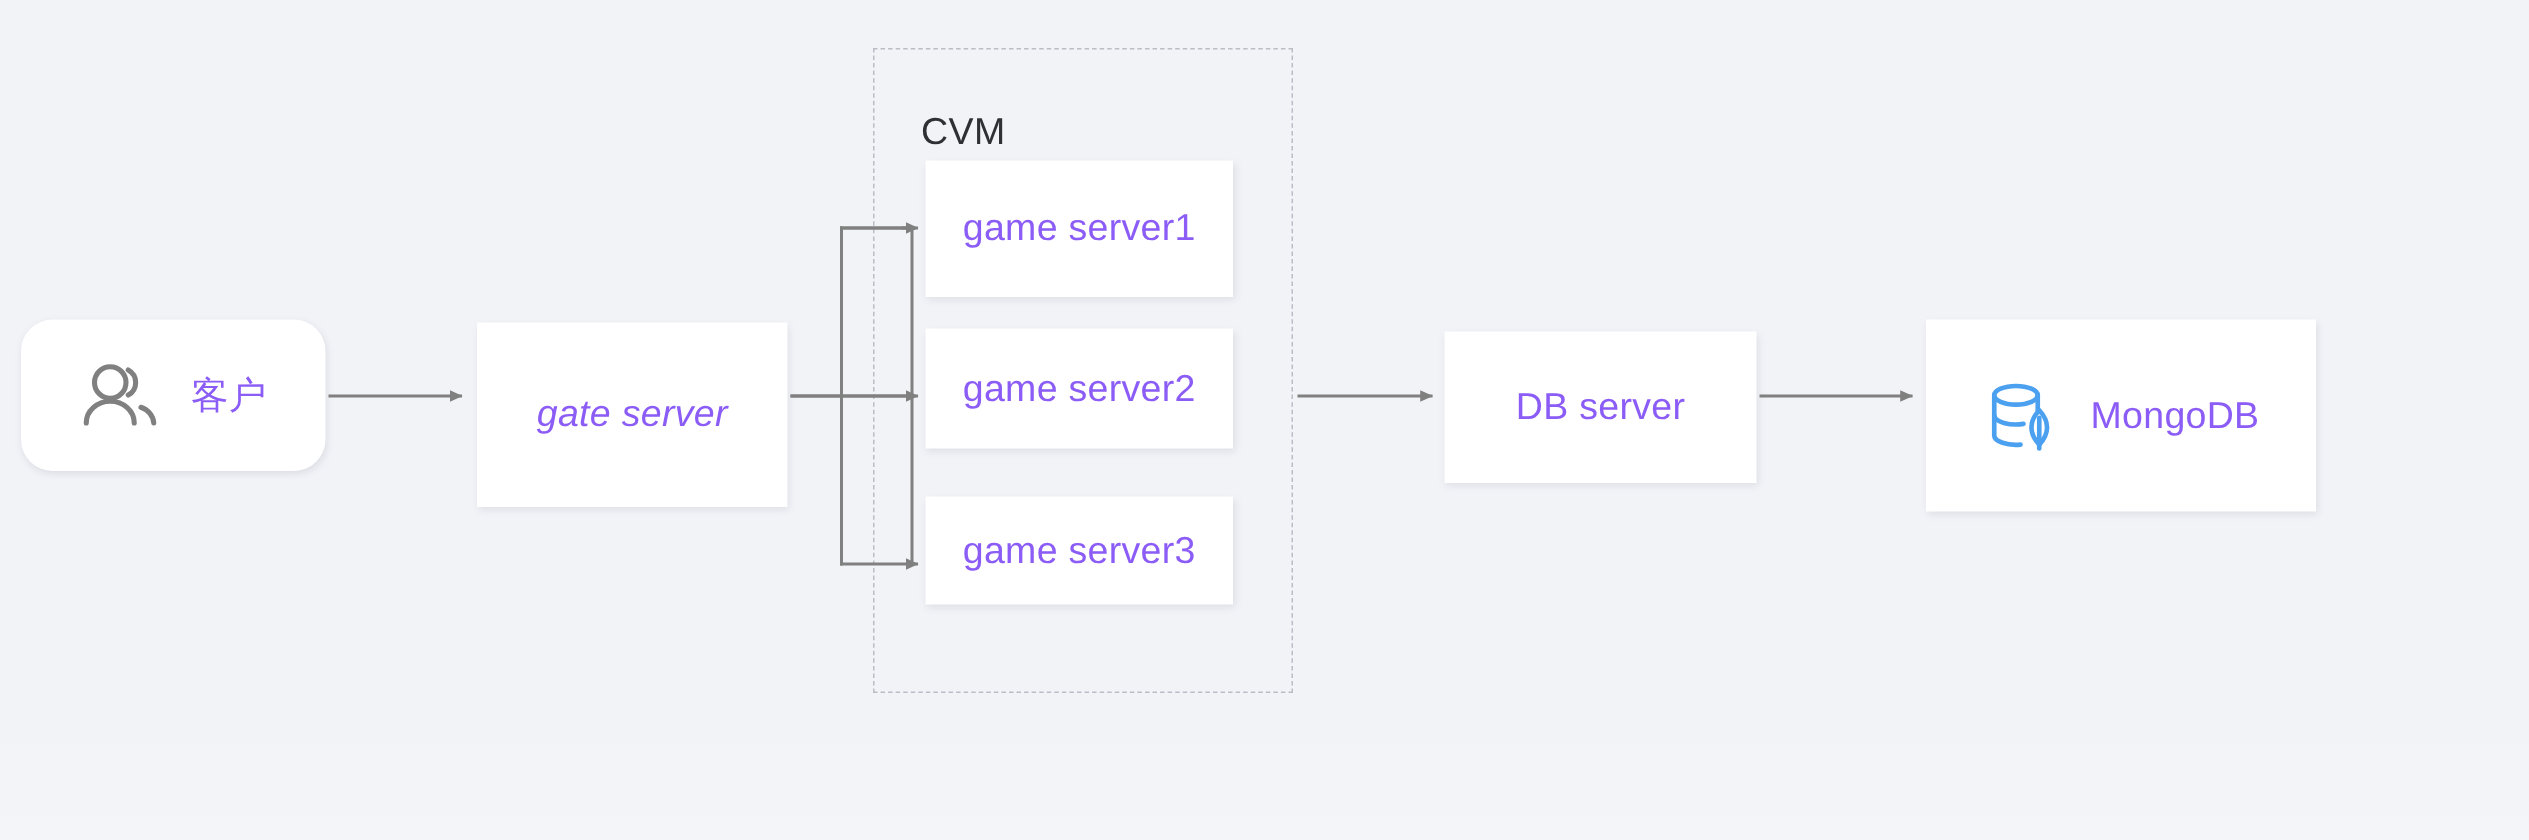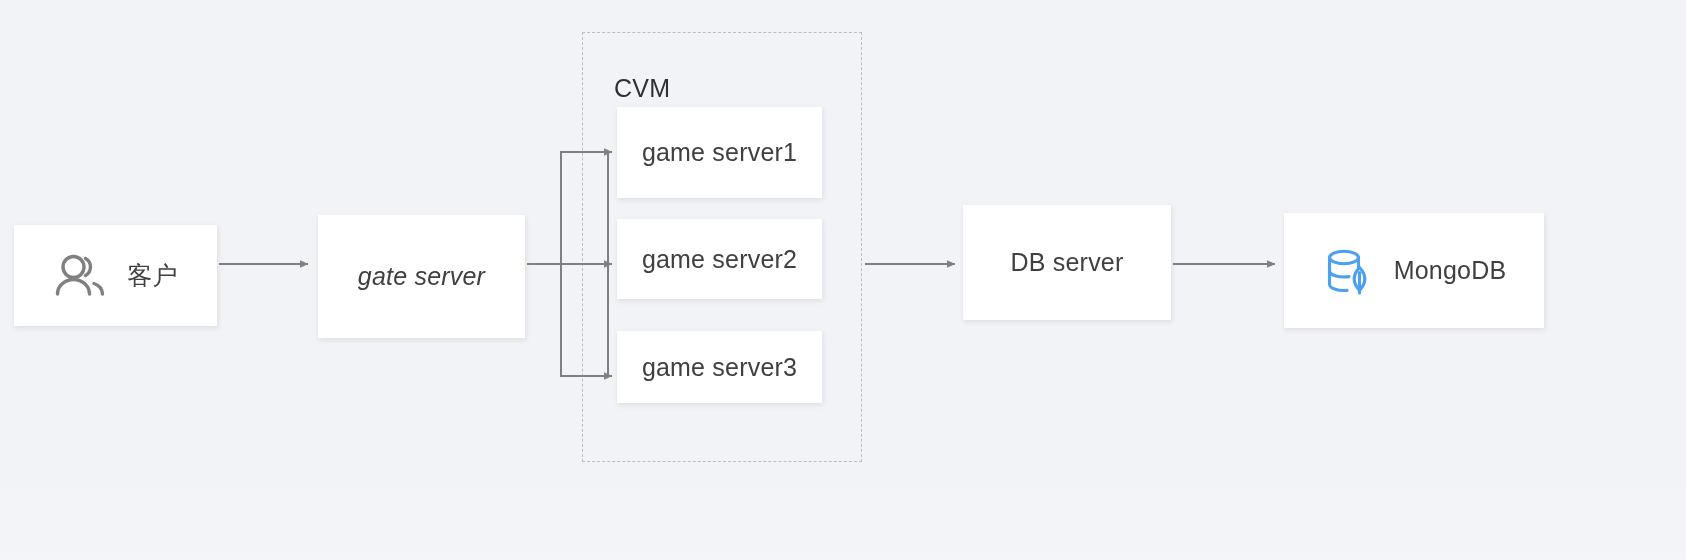--- a/index.html
+++ b/index.html
@@ -31,45 +31,45 @@
     position: absolute;
     background: #ffffff;
     box-shadow: 1px 2px 5px rgba(120,128,145,0.18);
     display: flex;
     align-items: center;
     justify-content: center;
     box-sizing: border-box;
   }
   .node-label {
     font-size: 25px;
-    color: #404040;
+    color: #8b5cf6;
     letter-spacing: 0.2px;
     white-space: nowrap;
     text-align: right;
   }
   .node-label.cn {
     font-size: 25px;
   }
   .node.with-icon {
     gap: 18px;
   }
   .icon-slot {
     display: inline-flex;
     align-items: center;
     justify-content: center;
     flex: 0 0 auto;
   }
   
-  #node-client   { left: 14px;   top: 225px; width: 203px; height: 101px; }
+  #node-client   { left: 14px;   top: 213px; width: 203px; height: 101px; border-radius: 21px; }
   #node-gate     { left: 318px;  top: 215px; width: 207px; height: 123px; font-style: italic; }
   #node-gs1      { left: 617px;  top: 107px; width: 205px; height: 91px; }
   #node-gs2      { left: 617px;  top: 219px; width: 205px; height: 80px; }
   #node-gs3      { left: 617px;  top: 331px; width: 205px; height: 72px; }
-  #node-db       { left: 963px;  top: 205px; width: 208px; height: 115px; }
-  #node-mongo    { left: 1284px; top: 213px; width: 260px; height: 115px; }
+  #node-db       { left: 963px;  top: 221px; width: 208px; height: 101px; }
+  #node-mongo    { left: 1284px; top: 213px; width: 260px; height: 128px; }
 
   
   #group-cvm {
     position: absolute;
     left: 582px;
     top: 32px;
     width: 280px;
     height: 430px;
     border: 1.6px dashed #b9bdc6;
     box-sizing: border-box;

